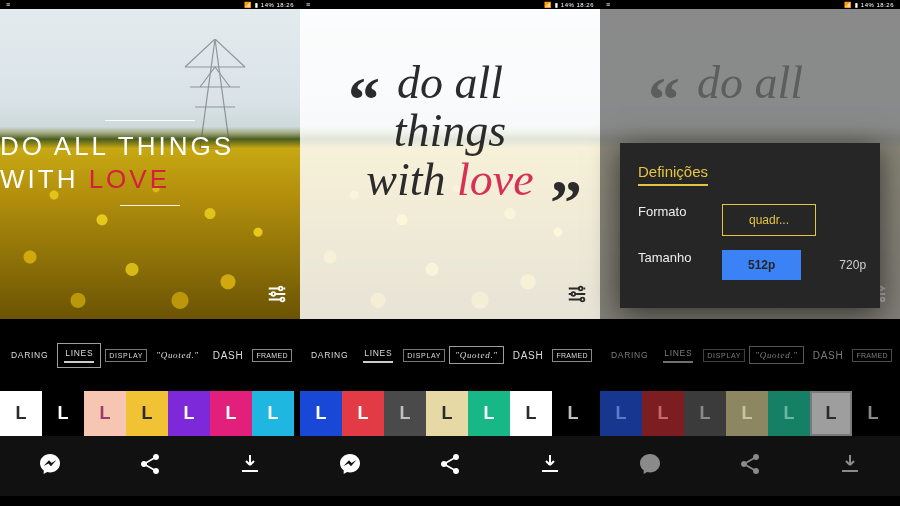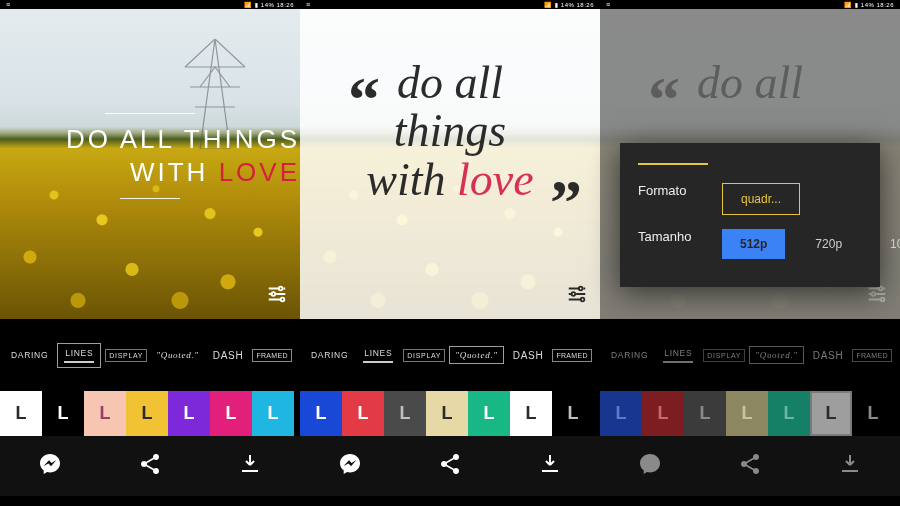--- a/index.html
+++ b/index.html
@@ -29,21 +29,21 @@
       radial-gradient(circle at 44% 84%, #d9ba15 6px, transparent 7px),
       radial-gradient(circle at 76% 88%, #cfa90d 7px, transparent 8px),
       radial-gradient(circle at 60% 94%, #bb970a 8px, transparent 9px),
       radial-gradient(circle at 26% 94%, #bb970a 7px, transparent 8px);
   }
   
   .pylon{position:absolute;left:170px;top:30px;width:90px;height:110px;pointer-events:none}
   .pylon svg{width:100%;height:100%;opacity:0.55}
 
   
-  .cap-lines{position:absolute;left:0;right:0;top:104px;text-align:right;color:#fff}
+  .cap-lines{position:absolute;left:0;right:0;top:111px;text-align:left;color:#fff}
   .cap-lines .rule{height:1px;background:rgba(255,255,255,0.9);width:90px;margin:0 auto}
   .cap-lines .l1{font-size:26px;letter-spacing:3px;font-weight:300;margin-top:10px}
   .cap-lines .l2{font-size:26px;letter-spacing:3px;font-weight:300;margin-top:2px}
   .cap-lines .accent{color:#d3213c;font-weight:400}
   .cap-lines .rule2{height:1px;background:rgba(255,255,255,0.9);width:60px;margin:10px auto 0}
 
   
   .cap-quoted{position:absolute;left:0;right:0;top:50px;text-align:center;font-family:"Georgia","Times New Roman",serif;font-style:italic;color:#2b2b2b}
   .cap-quoted .qopen{position:absolute;left:48px;top:4px;font-size:64px;font-weight:bold;font-style:normal;color:#2b2b2b}
   .cap-quoted .qline{font-size:46px;line-height:1.05;margin:0}
@@ -77,21 +77,21 @@
   .sharebar .btn{cursor:pointer;color:#fff}
   .sharebar .btn svg{width:24px;height:24px;fill:#fff}
   .sharebar.dim .btn svg{fill:#8a8a8a}
 
   
   .dialog{position:absolute;left:20px;right:20px;top:143px;background:#262626;color:#eee;padding:20px 18px 14px;box-shadow:0 6px 28px rgba(0,0,0,0.6);z-index:10;font-size:14px}
   .dialog h3{margin:0 0 4px;color:#e5c53f;font-size:15px;font-weight:500}
   .dialog hr{border:none;border-top:2px solid #e5c53f;width:70px;margin:0 0 18px}
   .drow{display:flex;align-items:flex-start;margin:14px 0;gap:12px}
   .dlabel{flex:0 0 72px;font-size:13px;font-weight:500}
-  .opt{font-size:12px;padding:8px 18px;cursor:pointer;color:#cfcfcf}
+  .opt{font-size:12px;padding:8px 26px;cursor:pointer;color:#cfcfcf}
   .opt.boxsel{border:1.5px solid #e5c53f;color:#e5c53f;max-width:42px;overflow:hidden;text-overflow:ellipsis;white-space:nowrap}
   .opt.solid{background:#3b82f6;color:#262626;font-weight:600}
   .dialog .ok{text-align:right;color:#e5c53f;font-weight:600;font-size:13px;margin-top:24px;cursor:pointer;letter-spacing:0.5px}
 </style>
 </head>
 <body>
 
 <div class="root">
 
   <div class="col">
@@ -263,20 +263,21 @@
           </svg></span>
       <span class="btn"><svg viewBox="0 0 24 24">
             <path d="M18 16c-.8 0-1.5.3-2.1.8l-7-4.1c0-.2.1-.5.1-.7s0-.5-.1-.7l7-4.1c.6.5 1.3.8 2.1.8 1.7 0 3-1.3 3-3s-1.3-3-3-3-3 1.3-3 3c0 .2 0 .5.1.7l-7 4.1C7.5 9.3 6.8 9 6 9c-1.7 0-3 1.3-3 3s1.3 3 3 3c.8 0 1.5-.3 2.1-.8l7 4.1c0 .2-.1.4-.1.7 0 1.7 1.3 3 3 3s3-1.3 3-3-1.3-3-3-3z"></path>
           </svg></span>
       <span class="btn"><svg viewBox="0 0 24 24">
             <path d="M12 3v10m0 0l-4-4m4 4l4-4M4 19h16" stroke="#8a8a8a" stroke-width="2" fill="none"></path>
           </svg></span>
     </div>
 
     <div class="dialog">
+      <h3>Definições</h3>
       <hr>
       <div class="drow">
         <span class="dlabel">Formato</span>
         <span class="opt boxsel">quadr...</span>
       </div>
       <div class="drow">
         <span class="dlabel">Tamanho</span>
         <span class="opt solid">512p</span>
         <span class="opt">720p</span>
         <span class="opt">1080p</span>

